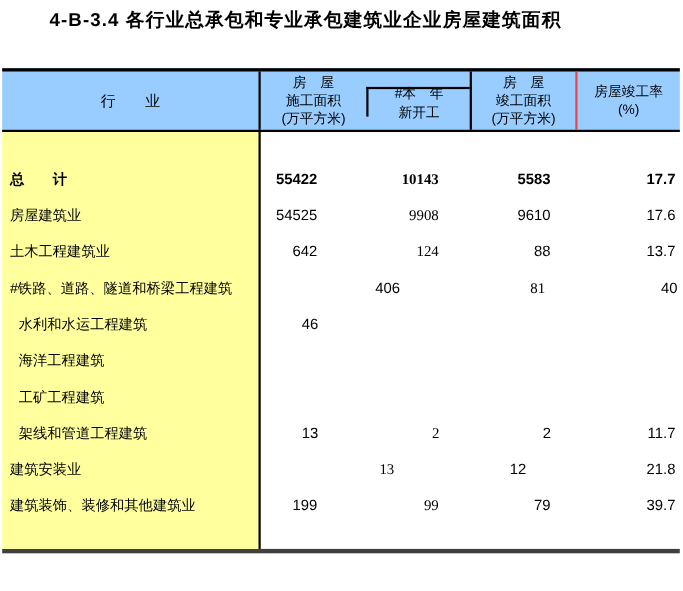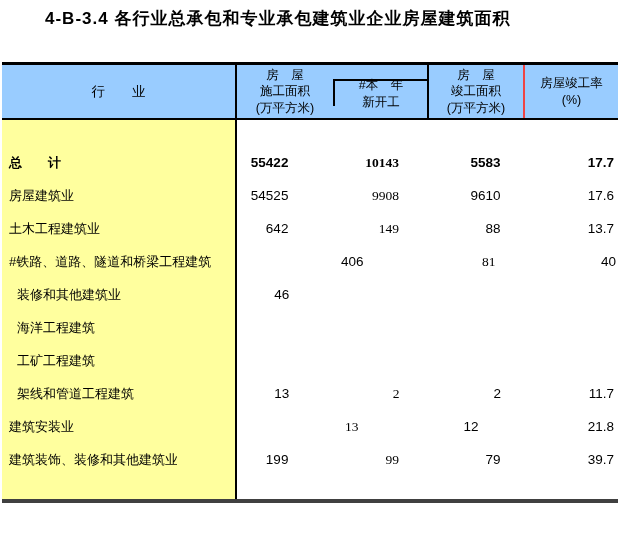--- a/index.html
+++ b/index.html
@@ -142,34 +142,34 @@
         <div class="c-label">房屋建筑业</div>
         <div class="cnum c2">54525</div>
         <div class="cnum c3">9908</div>
         <div class="cnum c4">9610</div>
         <div class="cnum c5">17.6</div>
       </div>
 
       <div class="trow">
         <div class="c-label">土木工程建筑业</div>
         <div class="cnum c2">642</div>
-        <div class="cnum c3">149</div>
+        <div class="cnum c3">124</div>
         <div class="cnum c4">88</div>
         <div class="cnum c5">13.7</div>
       </div>
 
       <div class="trow">
         <div class="c-label">#铁路、道路、隧道和桥梁工程建筑</div>
         <div class="cnum c2">406</div>
         <div class="cnum c3">81</div>
         <div class="cnum c4">40</div>
       </div>
 
       <div class="trow">
-        <div class="c-label ind">装修和其他建筑业</div>
+        <div class="c-label ind">水利和水运工程建筑</div>
         <div class="cnum c2">46</div>
         <div class="cnum c3"></div>
         <div class="cnum c4"></div>
         <div class="cnum c5"></div>
       </div>
 
       <div class="trow">
         <div class="c-label ind">海洋工程建筑</div>
         <div class="cnum c2"></div>
         <div class="cnum c3"></div>

